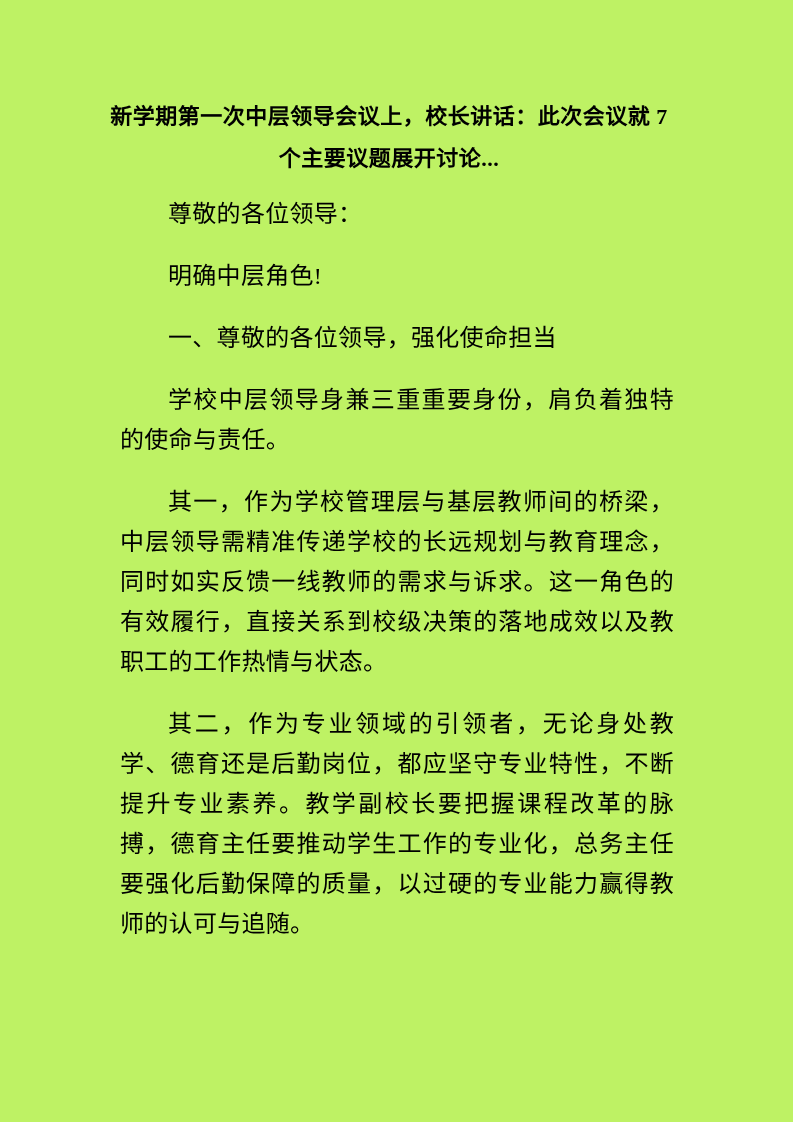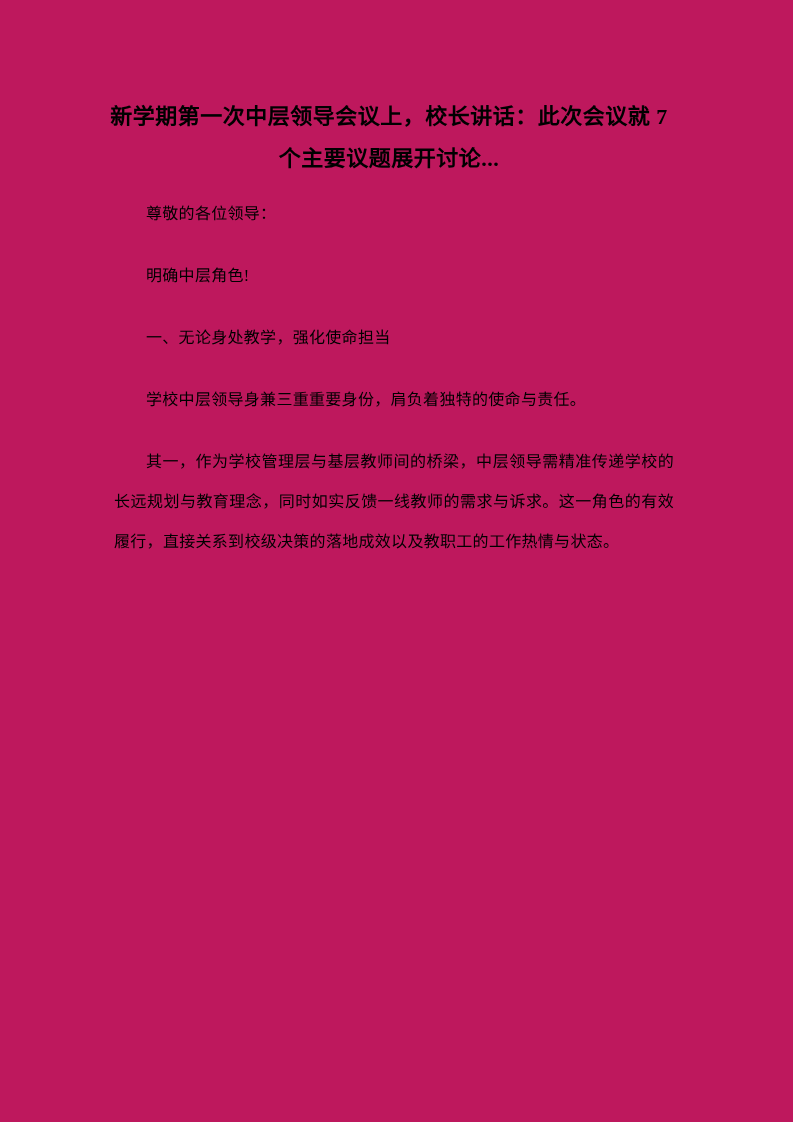--- a/index.html
+++ b/index.html
@@ -5,58 +5,59 @@
   html, body {
     margin: 0;
     padding: 0;
     background: #ffffff;
   }
   .page {
     position: relative;
     width: 793px;
     height: 1122px;
     margin: 0 auto;
-    background: #be185d;
+    background: #bef264;
     box-sizing: border-box;
     padding: 96px 119px 0 104px; 
     color: #000000;
     font-family: "Liberation Serif", "DejaVu Serif", serif;
     overflow: hidden;
   }
   .doc-title {
     font-size: 22px;
     font-weight: 700;
     line-height: 42px;
     text-align: center;
     margin: 0 0 14px 0;
     letter-spacing: 0.5px;
   }
   .para {
-    font-size: 16px;
+    font-size: 24px;
     line-height: 40px;
-    margin: 0 0 22px 10px;
+    margin: 0 0 22px 16px;
     text-align: justify;
     text-indent: 2em;
     letter-spacing: 0.3px;
   }
   .para.section-heading {
     
     font-weight: 400;
   }
 </style>
 </head>
 <body>
 
 <div class="page">
   <h1 class="doc-title">新学期第一次中层领导会议上，校长讲话：此次会议就 7 个主要议题展开讨论...</h1>
 
   <p class="para">尊敬的各位领导：</p>
 
   <p class="para">明确中层角色!</p>
 
 
-  <p class="para section-heading">一、无论身处教学，强化使命担当</p>
+  <p class="para section-heading">一、尊敬的各位领导，强化使命担当</p>
 
   <p class="para">学校中层领导身兼三重重要身份，肩负着独特的使命与责任。</p>
 
   <p class="para">其一，作为学校管理层与基层教师间的桥梁，中层领导需精准传递学校的长远规划与教育理念，同时如实反馈一线教师的需求与诉求。这一角色的有效履行，直接关系到校级决策的落地成效以及教职工的工作热情与状态。</p>
 
+  <p class="para">其二，作为专业领域的引领者，无论身处教学、德育还是后勤岗位，都应坚守专业特性，不断提升专业素养。教学副校长要把握课程改革的脉搏，德育主任要推动学生工作的专业化，总务主任要强化后勤保障的质量，以过硬的专业能力赢得教师的认可与追随。</p>
 </div>
 
 </body></html>

